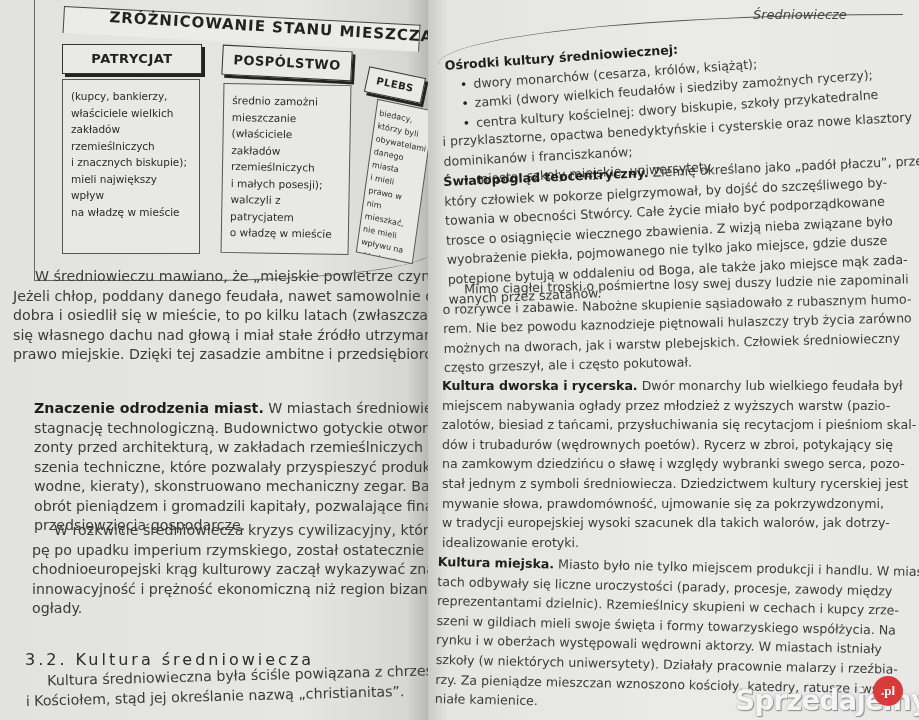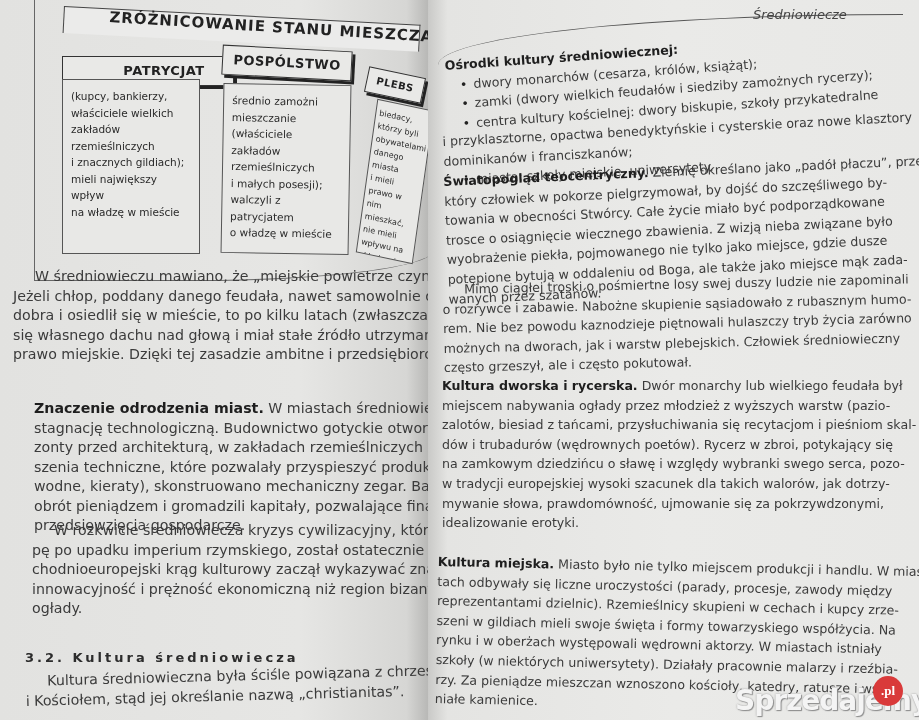--- a/index.html
+++ b/index.html
@@ -6,54 +6,54 @@
   body{width:919px;height:720px;overflow:hidden;background:#cfcfcd;font-family:"DejaVu Sans",sans-serif;color:#3a3a3a;position:relative;}
   .page{position:absolute;top:0;height:720px;}
   .left-page{left:0;width:428px;background:linear-gradient(90deg,#e2e2e0 0%,#e6e6e4 70%,#d6d6d4 95%,#b8b8b6 100%);}
   .right-page{left:428px;width:491px;background:linear-gradient(90deg,#c9c9c7 0%,#e4e4e2 4%,#eaeae8 50%,#e8e8e6 100%);}
   .diagram-frame{position:absolute;left:34px;top:0;width:395px;height:280px;border-left:1.5px solid #666;}
   .diagram-bottom{position:absolute;left:34px;top:250px;width:400px;height:30px;border-bottom:1.5px solid #666;border-radius:0 0 60% 0/0 0 100% 0;}
   .title-banner{position:absolute;left:64px;top:6px;width:355px;height:26px;border:1.5px solid #444;border-bottom:none;transform:rotate(3deg);transform-origin:left top;background:#ebebea;}
   .title-text{position:absolute;left:110px;top:8px;font-family:"DejaVu Sans",sans-serif;font-weight:bold;font-size:15px;letter-spacing:1px;color:#222;transform:rotate(3.5deg);transform-origin:left top;white-space:nowrap;}
   .cat-head{position:absolute;border:1.5px solid #333;box-shadow:3px 3px 0 #222;background:#e9e9e7;font-weight:bold;font-size:13px;color:#222;text-align:center;letter-spacing:0.5px;}
   .cat-box{position:absolute;border:1.5px solid #555;background:#e8e8e6;font-family:"DejaVu Sans",sans-serif;font-size:10.5px;line-height:16.5px;color:#2a2a2a;padding:8px 8px;box-sizing:border-box;}
-  .patrycjat-head{left:62px;top:56px;width:138px;height:28px;line-height:28px;padding-left:32px;}
+  .patrycjat-head{left:62px;top:44px;width:138px;height:28px;line-height:28px;}
   .patrycjat-box{left:62px;top:79px;width:138px;height:175px;}
   .pospolstwo-head{left:222px;top:48px;width:128px;height:28px;line-height:28px;transform:rotate(3deg);}
   .pospolstwo-box{left:222px;top:84px;width:128px;height:170px;transform:rotate(1deg);}
   .plebs-head{left:366px;top:72px;width:56px;height:24px;line-height:24px;font-size:10px;transform:rotate(12deg);}
   .plebs-box{left:366px;top:104px;width:58px;height:155px;font-size:8px;line-height:13px;padding:6px 3px;transform:rotate(8deg) skewY(4deg);overflow:hidden;}
   
   .txt{position:absolute;font-family:"DejaVu Sans",sans-serif;color:#3b3b3b;white-space:nowrap;}
   .lp{font-size:14.2px;line-height:19.5px;}
   .rp{font-size:12.6px;line-height:19.6px;}
   .ind{display:inline-block;width:22px;}
   b{color:#1e1e1e;}
-  .sec-title{font-weight:bold;letter-spacing:3px;font-size:13px;color:#2c2c2c;}
+  .sec-title{font-weight:normal;letter-spacing:3px;font-size:16px;color:#2c2c2c;}
   .header-rule{position:absolute;left:10px;top:14px;width:465px;height:50px;border-top:1.5px solid #555;border-radius:100% 0 0 0/100% 0 0 0;}
   .running-head{position:absolute;left:315px;top:-8px;font-style:italic;font-size:13px;color:#444;text-align:right;}
   .bullet::before{content:"\2022";margin-right:6px;color:#222;}
   .watermark{position:absolute;left:735px;top:684px;font-family:"DejaVu Sans",sans-serif;font-weight:bold;font-size:28px;color:#f4f4f4;text-shadow:0 0 2px #999,1px 1px 1px #888;letter-spacing:-1px;}
   .wm-badge{position:absolute;left:873px;top:676px;width:30px;height:30px;border-radius:50%;background:#d93a3a;color:#fff;font-weight:bold;font-size:13px;text-align:center;line-height:30px;font-family:Liberation Serif, serif;}
 </style>
 </head>
 <body>
 
 <div class="page left-page">
   <div class="diagram-frame"></div>
   <div class="diagram-bottom"></div>
   <div class="title-banner"></div>
   <div class="title-text">ZRÓŻNICOWANIE STANU MIESZCZAŃSKIEGO</div>
 
   <div class="cat-head patrycjat-head">PATRYCJAT</div>
   <div class="cat-box patrycjat-box">
     <div>(kupcy, bankierzy,</div>
     <div>właściciele wielkich</div>
     <div>zakładów rzemieślniczych</div>
-    <div>i znacznych gildiach);</div>
+    <div>i znacznych biskupie);</div>
     <div>mieli największy wpływ</div>
     <div>na władzę w mieście</div>
   </div>
 
   <div class="cat-head pospolstwo-head">POSPÓLSTWO</div>
   <div class="cat-box pospolstwo-box">
     <div>średnio zamożni</div>
     <div>mieszczanie (właściciele</div>
     <div>zakładów rzemieślniczych</div>
     <div>i małych posesji);</div>
@@ -140,22 +140,23 @@
     <div>możnych na dworach, jak i warstw plebejskich. Człowiek średniowieczny</div>
     <div>często grzeszył, ale i często pokutował.</div>
   </div>
 
   <div class="txt rp" style="left:14px;top:376px;">
     <div><b>Kultura dworska i rycerska.</b><span> Dwór monarchy lub wielkiego feudała był</span></div>
     <div>miejscem nabywania ogłady przez młodzież z wyższych warstw (pazio-</div>
     <div>zalotów, biesiad z tańcami, przysłuchiwania się recytacjom i pieśniom skal-</div>
     <div>dów i trubadurów (wędrownych poetów). Rycerz w zbroi, potykający się</div>
     <div>na zamkowym dziedzińcu o sławę i względy wybranki swego serca, pozo-</div>
+    <div>stał jednym z symboli średniowiecza. Dziedzictwem kultury rycerskiej jest</div>
+    <div>mywanie słowa, prawdomówność, ujmowanie się za pokrzywdzonymi,</div>
     <div>w tradycji europejskiej wysoki szacunek dla takich walorów, jak dotrzy-</div>
-    <div>mywanie słowa, prawdomówność, ujmowanie się za pokrzywdzonymi,</div>
     <div>idealizowanie erotyki.</div>
   </div>
 
   <div class="txt rp" style="left:10px;top:552px;transform:rotate(1.2deg);transform-origin:left top;">
     <div><b>Kultura miejska.</b><span> Miasto było nie tylko miejscem produkcji i handlu. W mias-</span></div>
     <div>tach odbywały się liczne uroczystości (parady, procesje, zawody między</div>
     <div>reprezentantami dzielnic). Rzemieślnicy skupieni w cechach i kupcy zrze-</div>
     <div>szeni w gildiach mieli swoje święta i formy towarzyskiego współżycia. Na</div>
     <div>rynku i w oberżach występowali wędrowni aktorzy. W miastach istniały</div>
     <div>szkoły (w niektórych uniwersytety). Działały pracownie malarzy i rzeźbia-</div>

